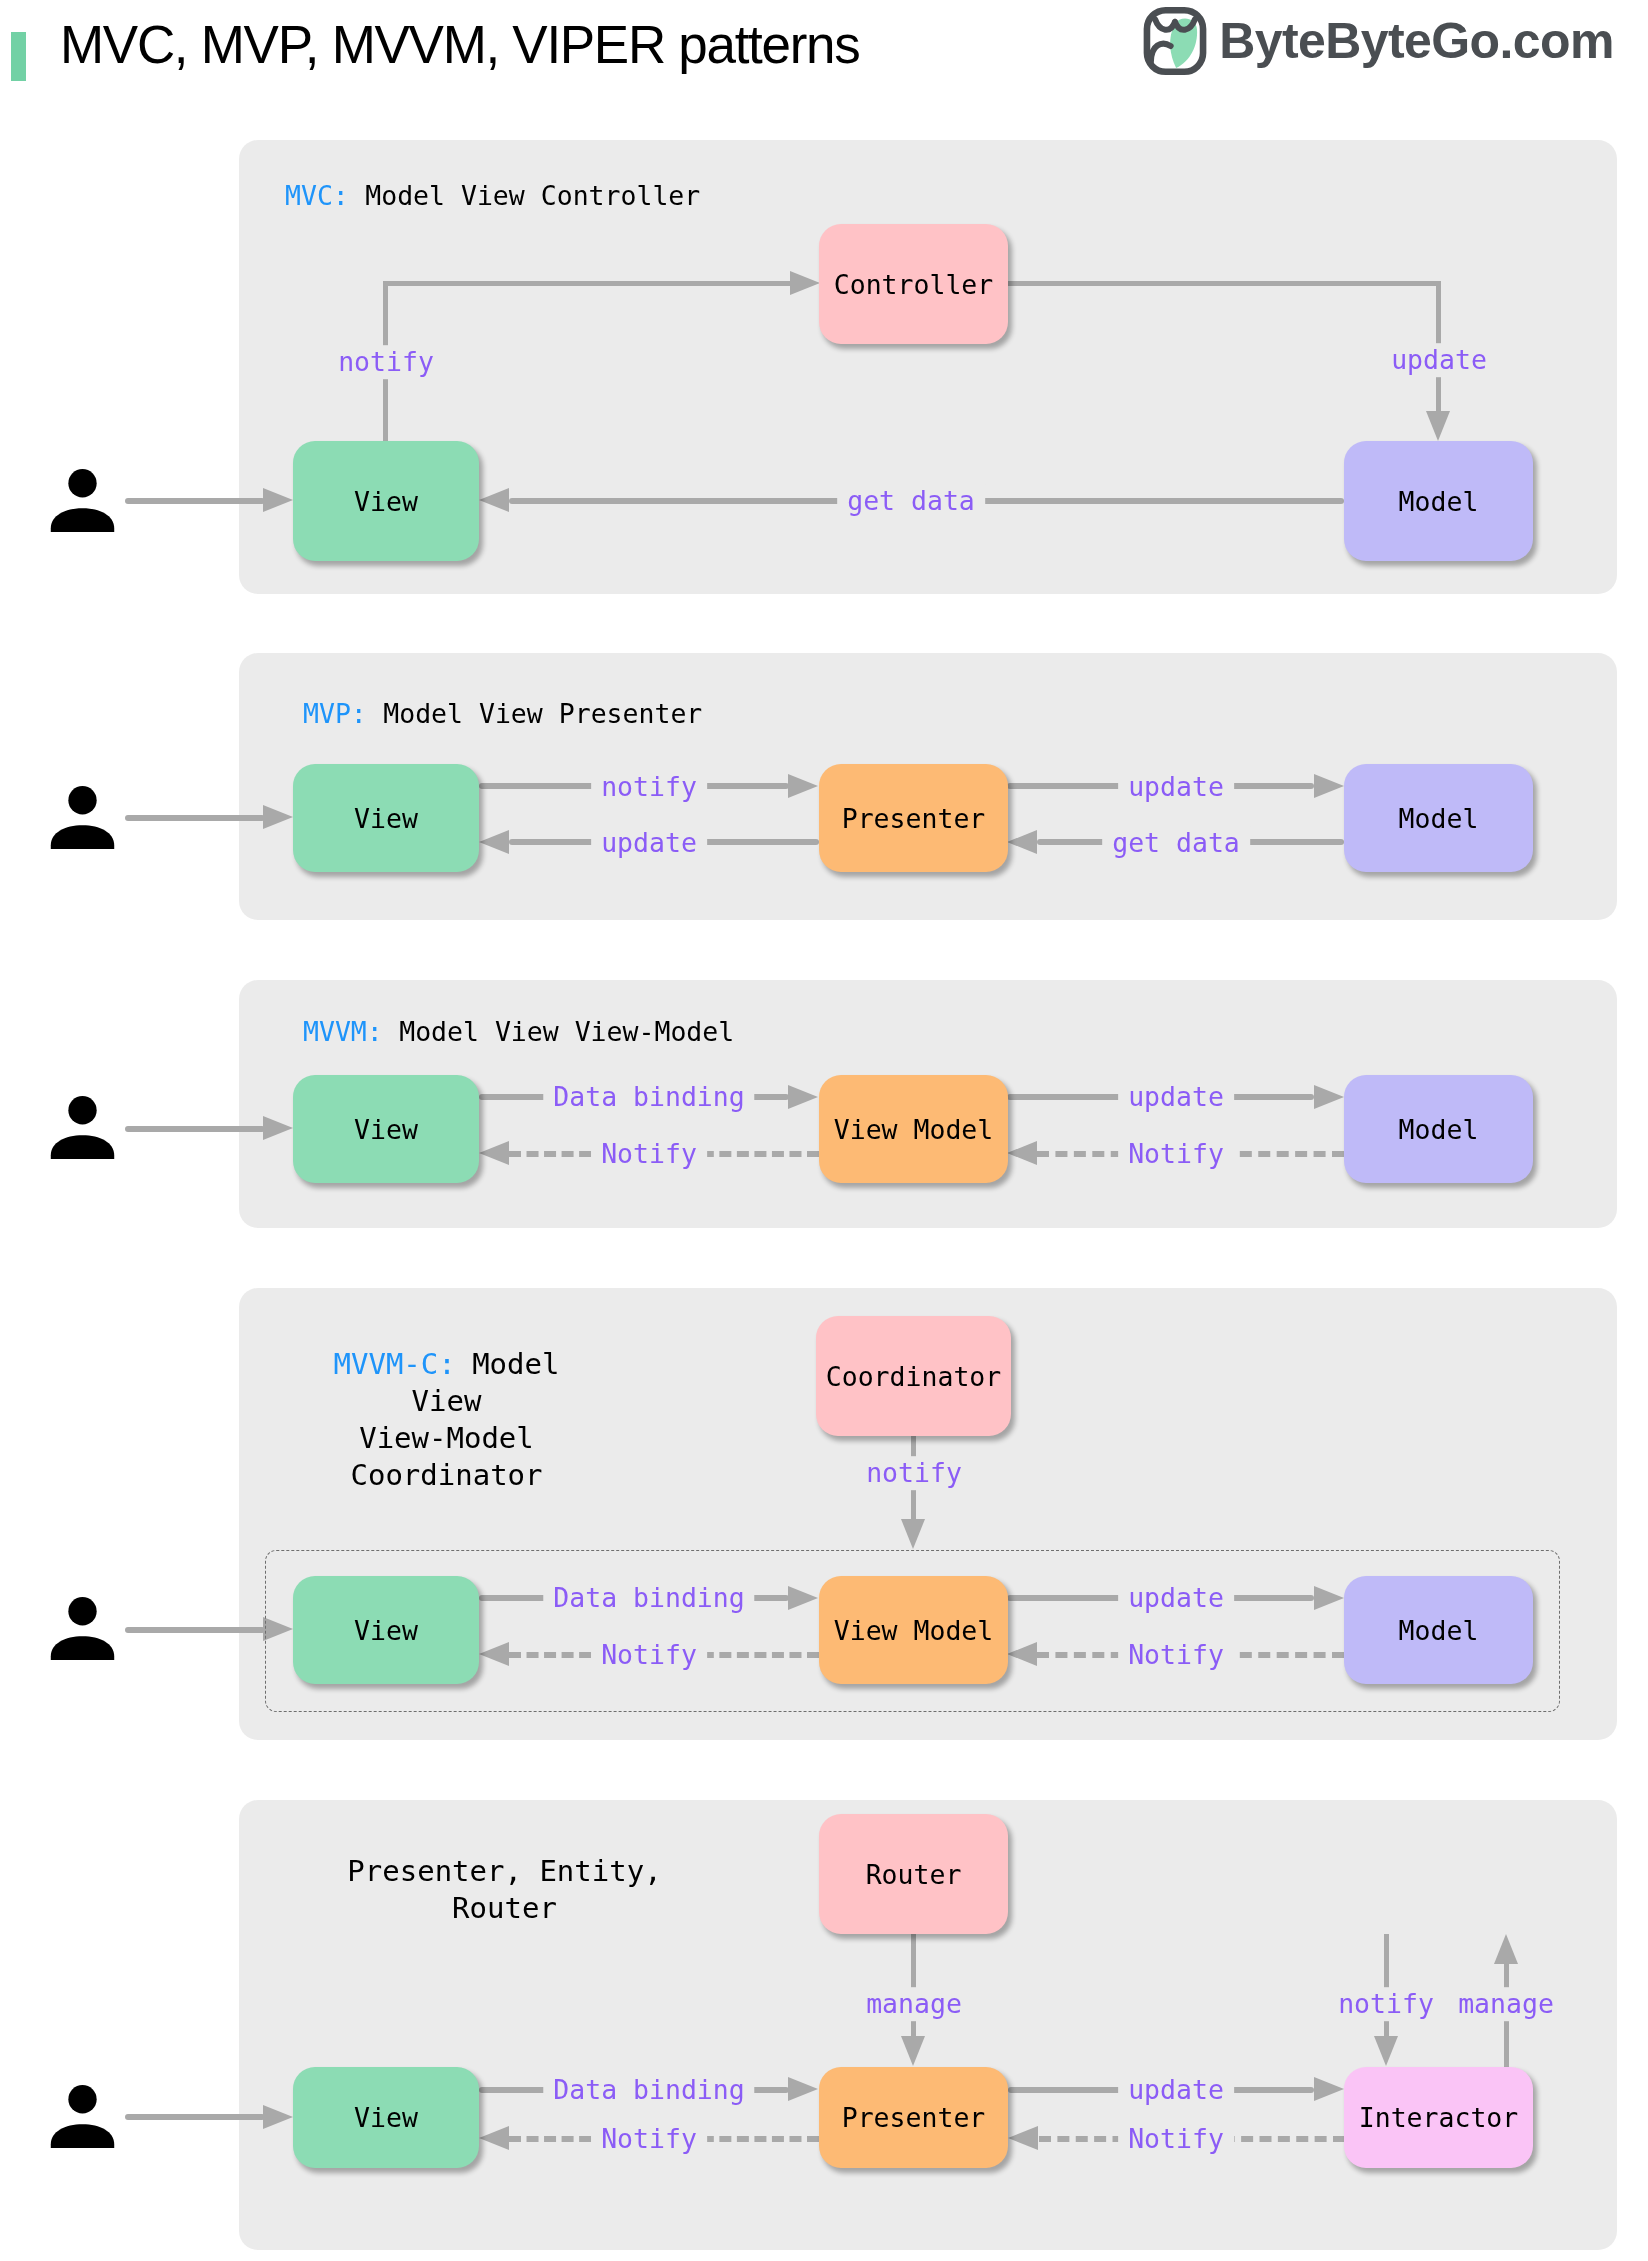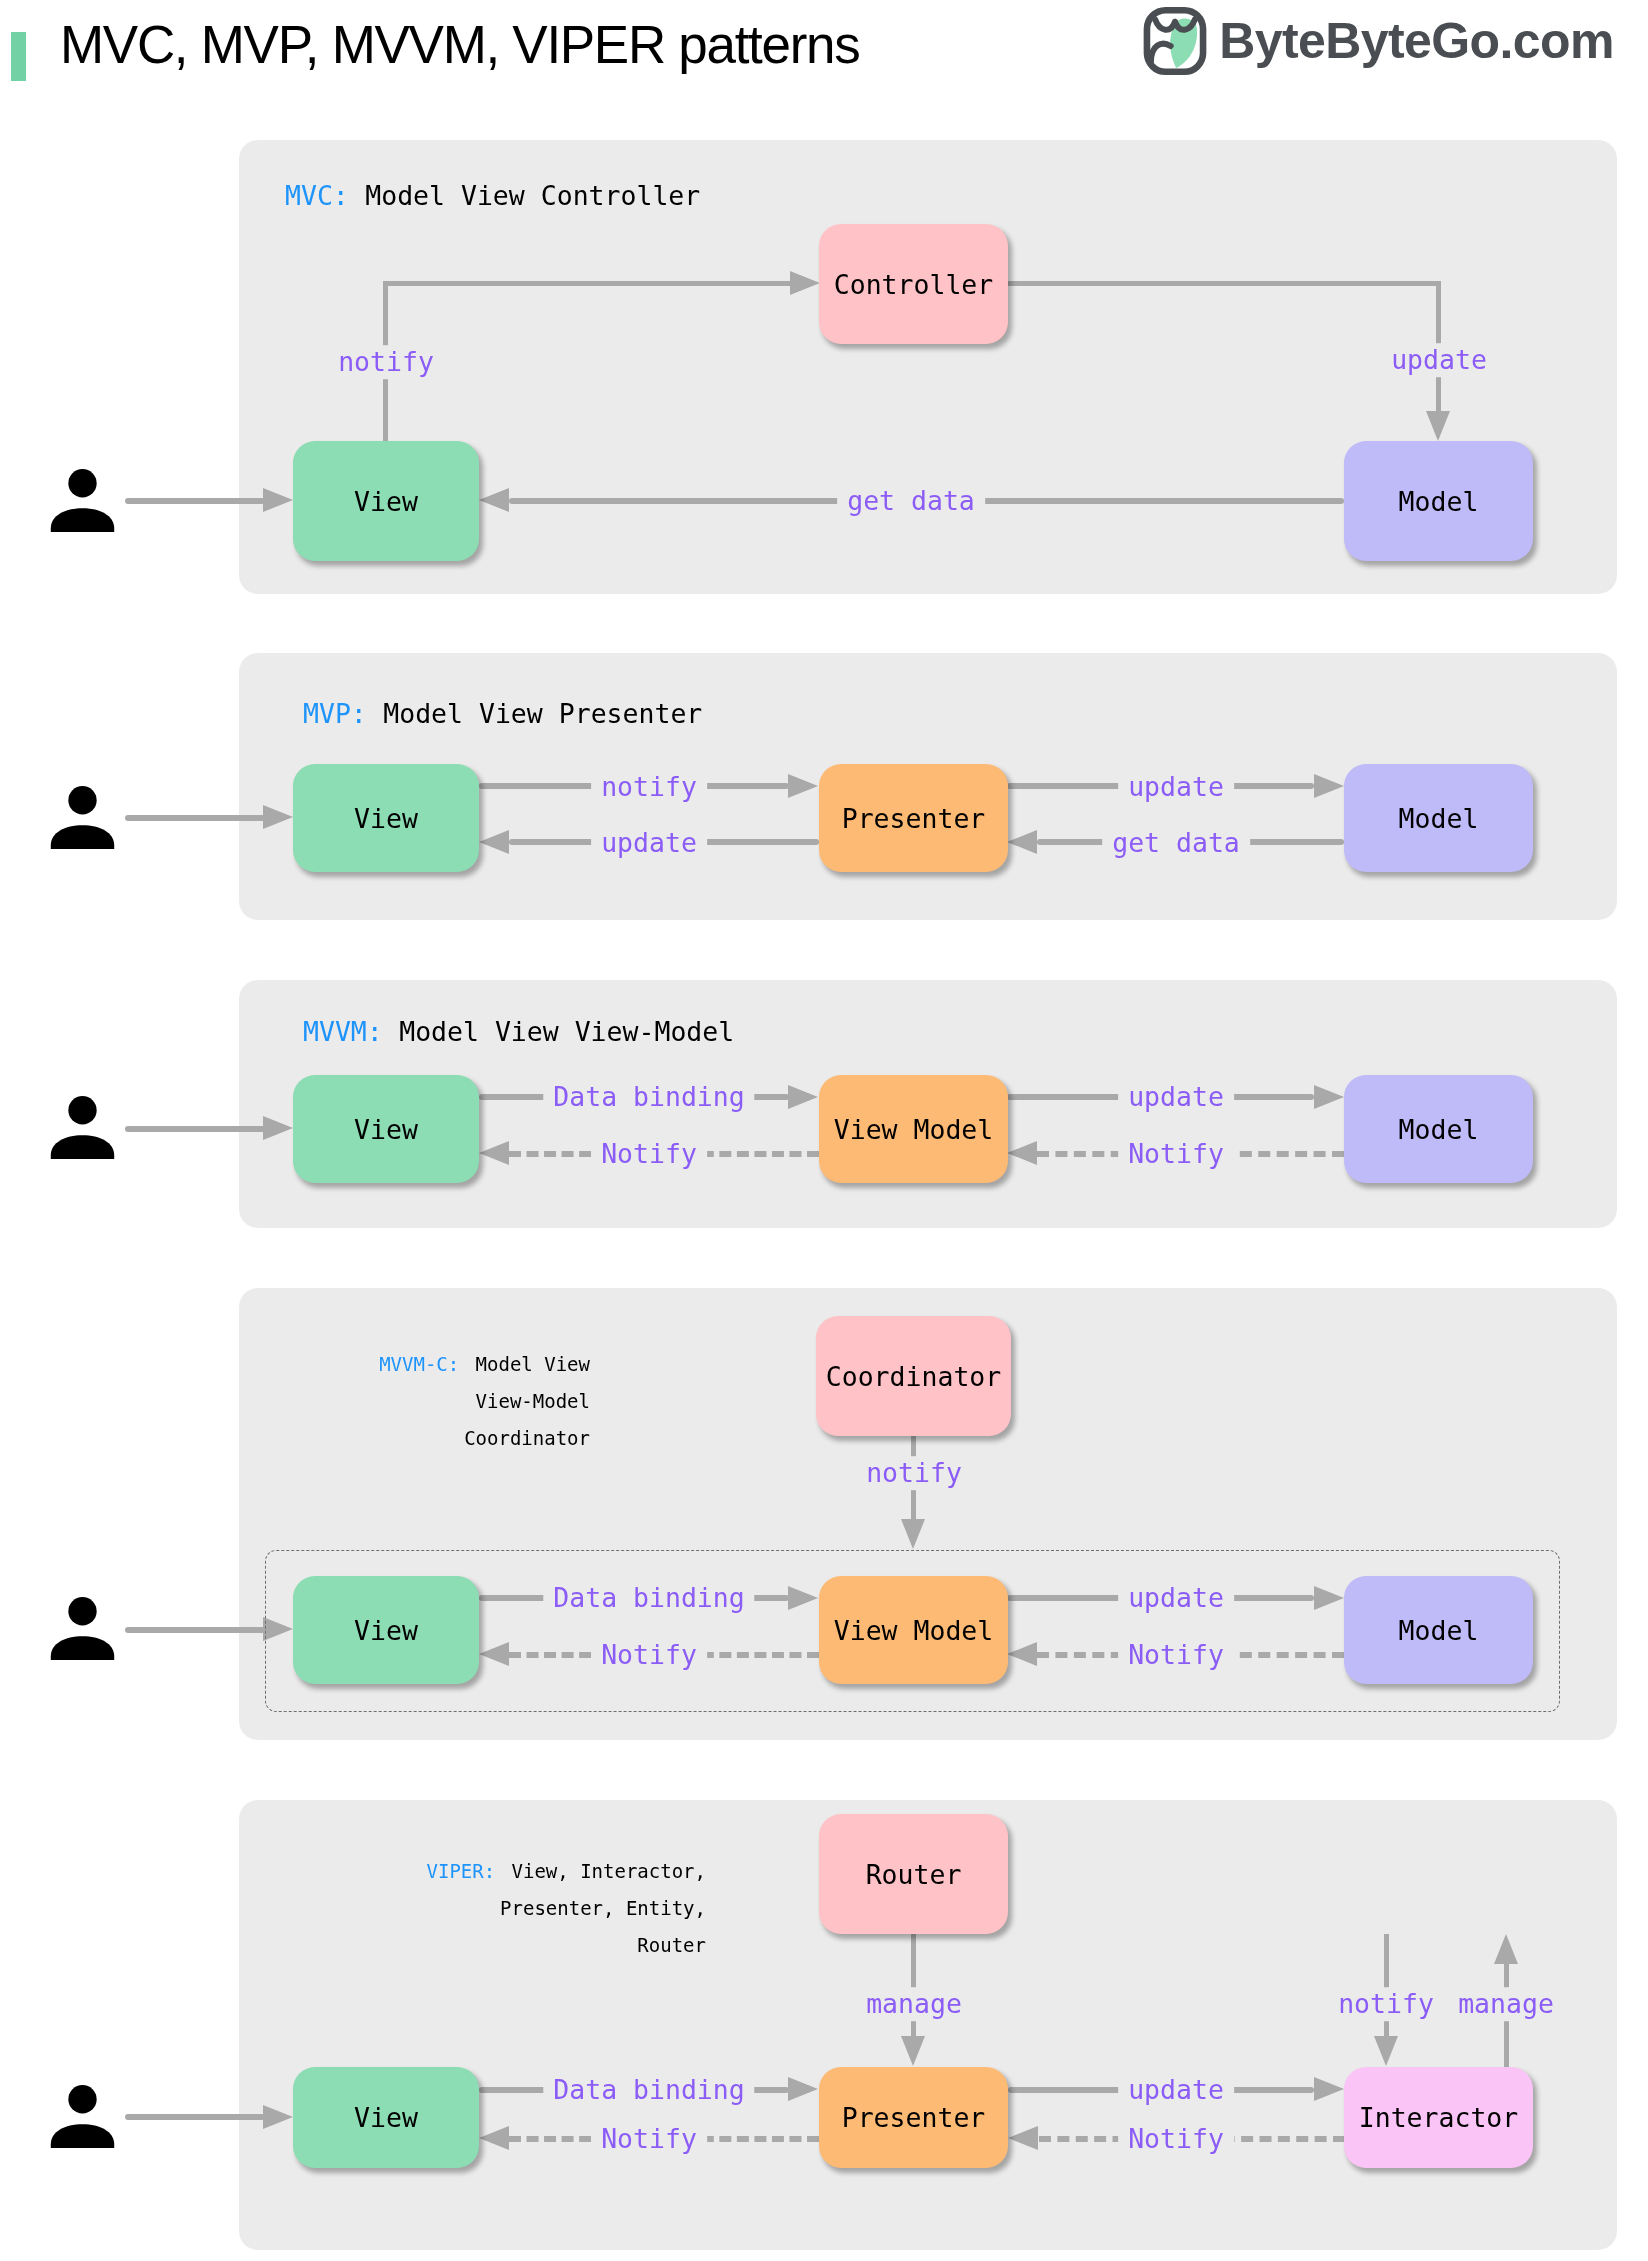--- a/index.html
+++ b/index.html
@@ -10,21 +10,21 @@
   .title{position:absolute;left:38px;top:14px;font-family:"Liberation Sans",sans-serif;
          font-size:53px;font-weight:500;letter-spacing:-1.3px;color:#000;white-space:nowrap;margin-left:22px;}
   .logo{position:absolute;left:1142px;top:5px;display:flex;align-items:center;gap:11.3px;}
   .logo-text{font-family:"Liberation Sans",sans-serif;font-weight:bold;font-size:50px;
              color:#4A4E52;letter-spacing:-0.6px;white-space:nowrap;}
   
   .panel{position:absolute;left:239px;width:1378px;background:#EBEBEB;border-radius:19px;}
   .seclbl{position:absolute;font-size:26.5px;color:#000;white-space:nowrap;z-index:4;}
   .seclbl .abbr,.descblock .abbr{color:#1E94FA;}
   .seclbl .sp{margin-left:16.4px;}
-  .descblock{position:absolute;font-size:19px;line-height:37px;text-align:right;color:#000;z-index:4;}
+  .descblock{position:absolute;font-size:29px;line-height:37px;text-align:center;color:#000;z-index:4;}
   .descblock .abbr{margin-right:16.4px;}
   
   .box{position:absolute;display:flex;align-items:center;justify-content:center;
        font-size:26.5px;color:#000;border-radius:22px;z-index:2;
        box-shadow:3.8px 4.4px 5px rgba(0,0,0,0.30);white-space:nowrap;}
   .green{background:#8CDCB4;} .pink{background:#FFC2C6;} .purple{background:#BFBAF8;}
   .yellow{background:#fdba74;} .magenta{background:#FAC4F6;}
   
   .hline{position:absolute;height:6.3px;background:#A9A9A9;border-radius:3.2px;z-index:1;}
   .hline8{position:absolute;height:5px;background:#A9A9A9;z-index:1;}
@@ -183,21 +183,20 @@
   <div class="dline" style="left:509px;top:1652px;width:310px;"></div>
   <div class="ah l" style="left:479px;top:1642px;"></div>
   <div class="lbl" style="left:649px;top:1655px;">Notify</div>
 
   <div class="dline" style="left:1037px;top:1652px;width:307px;"></div>
   <div class="ah l" style="left:1007px;top:1642px;"></div>
   <div class="lbl" style="left:1176px;top:1655px;">Notify</div>
 
   <div class="panel" style="top:1800px;height:450px;"></div>
   <div class="descblock" style="left:303px;top:1853px;width:403px;">
-    <div><span class="abbr">VIPER:</span><span>View, Interactor,</span></div>
     <div>Presenter, Entity,</div>
     <div>Router</div>
   </div>
   <svg class="person" style="left:42px;top:2077px;" viewBox="0 0 24 24">
     <circle cx="12" cy="6.6" r="4.2" fill="#000"></circle>
     <path d="M2.6 21v-1.1c0-3.7 4.2-5.9 9.4-5.9s9.4 2.2 9.4 5.9V21z" fill="#000"></path>
   </svg>
   <div class="hline" style="left:125px;top:2114px;width:140px;"></div>
   <div class="ah r" style="left:263px;top:2105px;"></div>
 

